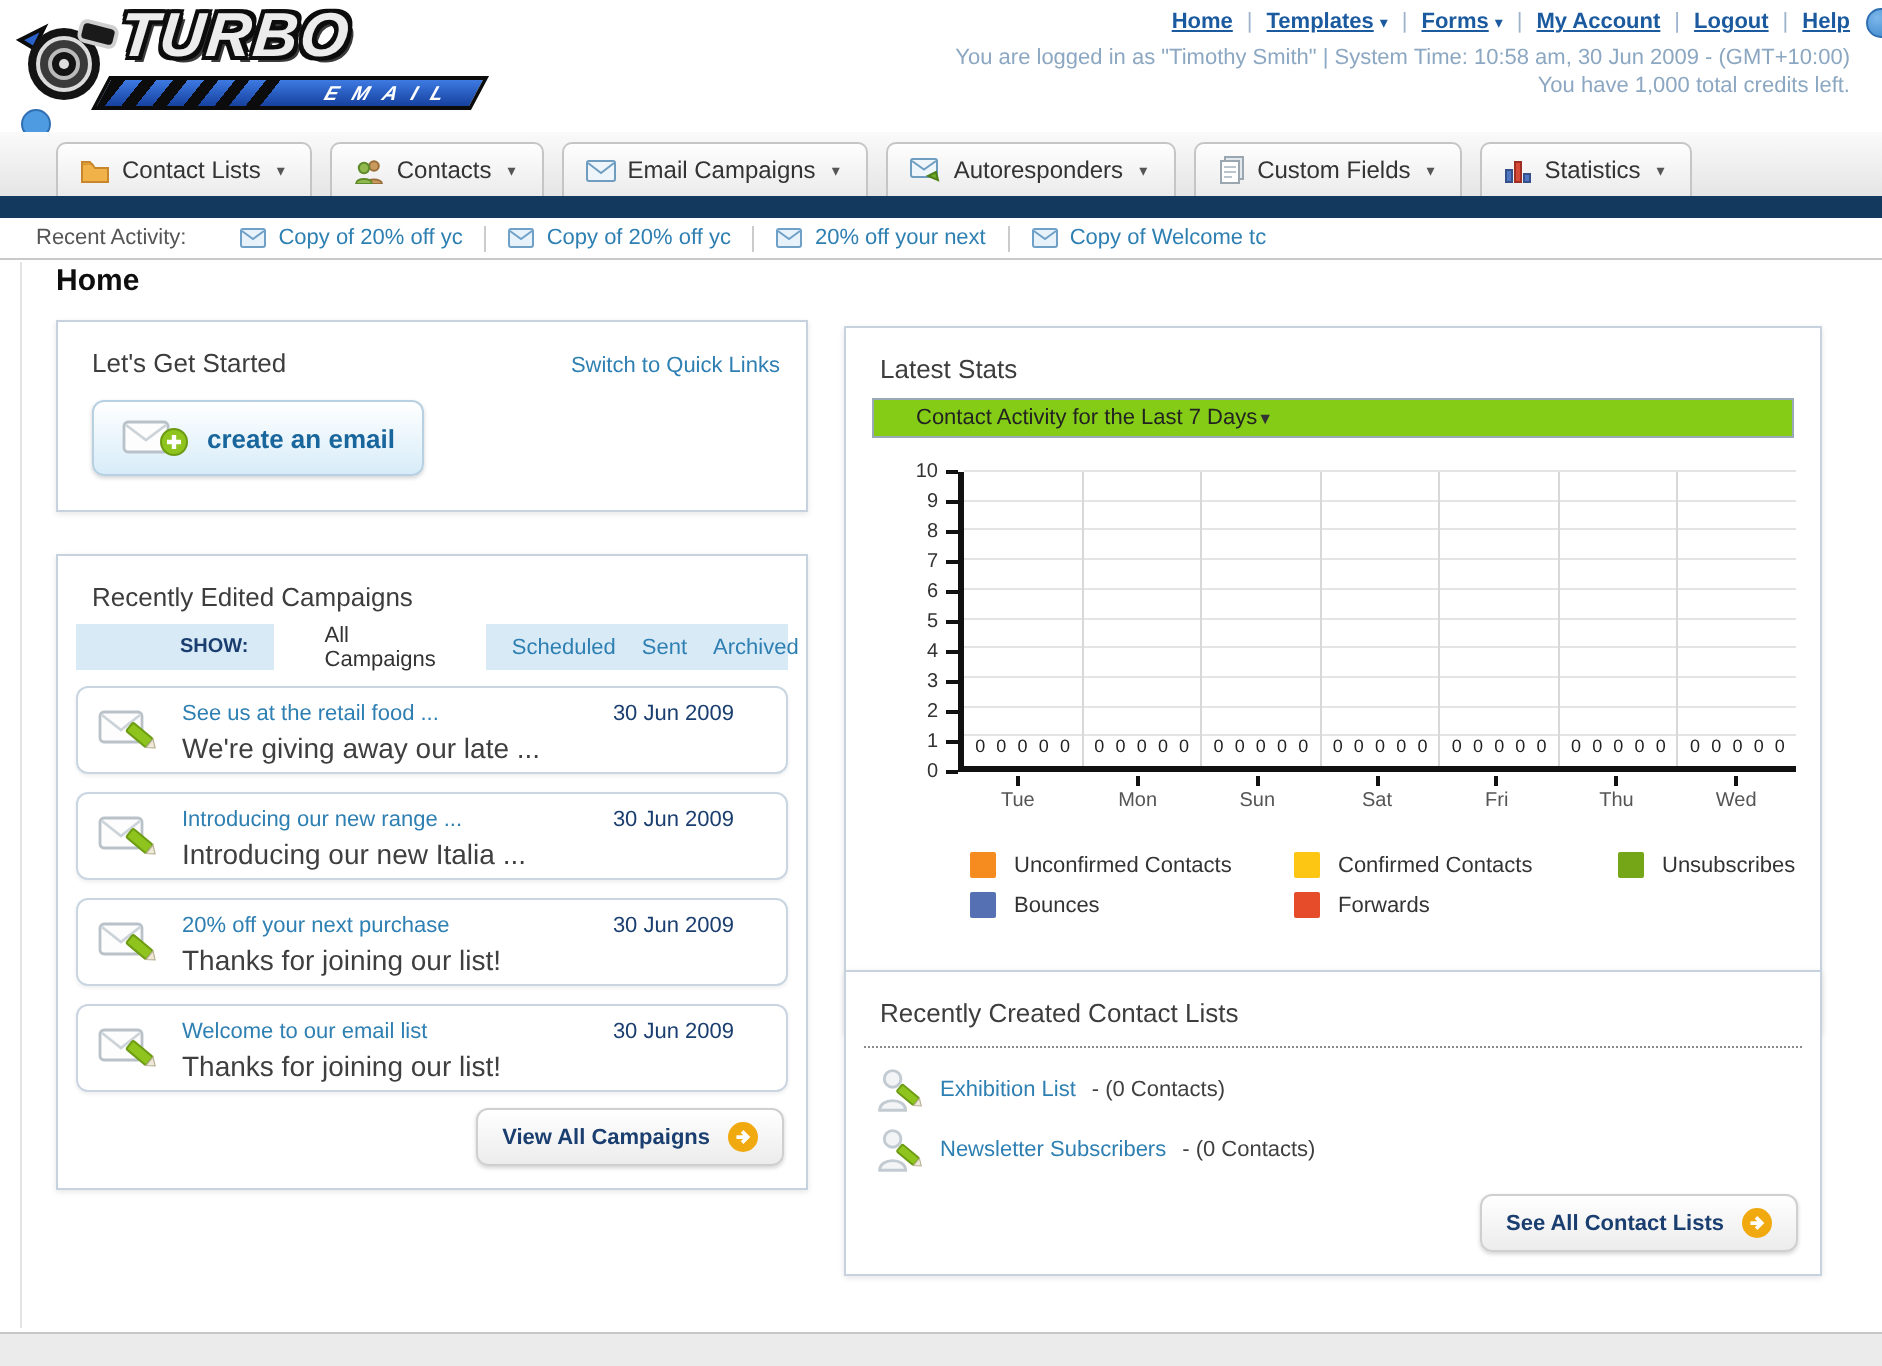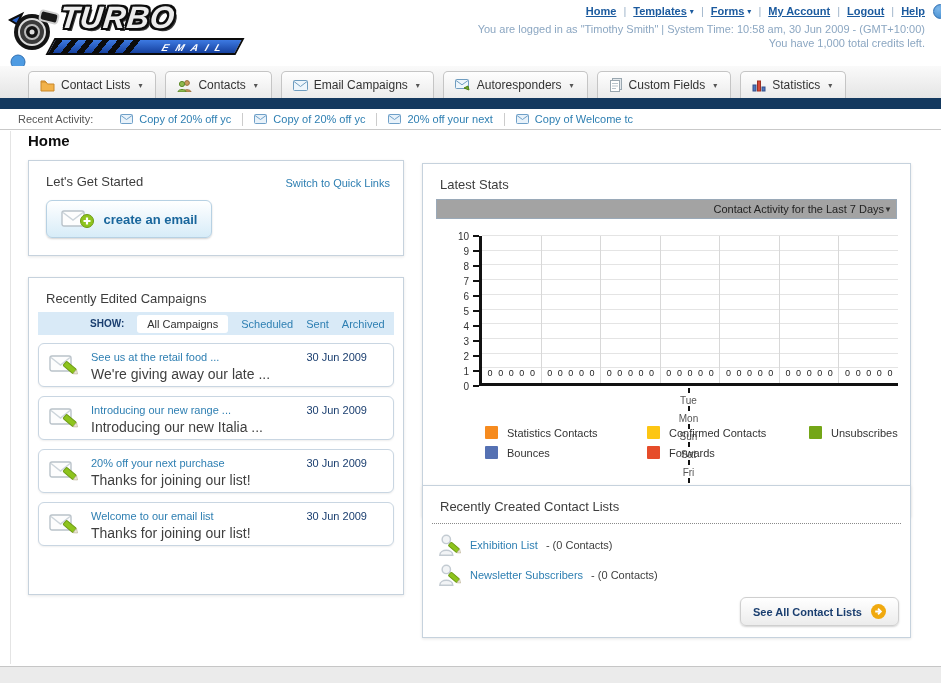--- a/index.html
+++ b/index.html
@@ -62,52 +62,52 @@
   .big-btn { width:166px; height:38px; display:flex; align-items:center; justify-content:center; gap:9px;
     background:linear-gradient(#ffffff,#d7ecf8); border:1px solid #b7d1e3; border-radius:6px;
     box-shadow:0 1px 2px rgba(0,0,0,.18); font-size:13px; font-weight:bold; color:#19669c; cursor:pointer; }
 
   
   #campaigns { left:28px; top:277px; width:376px; height:318px; }
   .showbar { position:absolute; left:9px; right:9px; top:34px; height:23px; background:#d9eaf7;
     display:flex; align-items:center; padding:0 8px; gap:13px; font-size:11px; }
   .show-label { font-size:10px; font-weight:bold; color:#1a3e6f;margin-left:44px; }
   .filter { color:#2e7fb2; cursor:pointer; }
-  .filter.active { background:#fff; color:#333; padding:3px 10px; border-radius:3px; }
+  .filter.active { background:#fff; color:#333; padding:3px 25px; border-radius:3px; }
   .rows { position:absolute; left:9px; right:9px; top:65px; }
   .crow { position:relative; height:44px; margin-bottom:9px; border:1px solid #c9d6e2; border-radius:6px;
     background:#fff; box-shadow:0 1px 2px rgba(0,0,0,.07); cursor:pointer; }
   .crow-icon { position:absolute; left:10px; top:9px; }
   .crow-title { position:absolute; left:52px; top:7px; font-size:11px; color:#2e7fb2; }
   .crow-sub { position:absolute; left:52px; top:22px; font-size:14px; color:#3f3f3f; }
   .crow-date { position:absolute; right:26px; top:7px; font-size:11px; color:#1a3e6f; }
   .small-btn { position:absolute; right:11px; bottom:11px; display:inline-flex; align-items:center; gap:9px;
     padding:6px 12px; background:linear-gradient(#ffffff,#ececec); border:1px solid #cfcfcf; border-radius:6px;
     box-shadow:0 1px 2px rgba(0,0,0,.18); font-size:11px; font-weight:bold; color:#1a3e6f; cursor:pointer; }
 
   
   #stats { left:422px; top:163px; width:489px; height:354px; }
   .select-box { position:absolute; left:13px; right:13px; top:35px; height:20px; border:1px solid #9aa9b8;
-    background:#a3a3a3; font-size:11px; color:#222; display:flex; align-items:center;
-    justify-content:flex-end; padding:0 4px; cursor:pointer; }
+    background:#84cc16; font-size:11px; color:#222; display:flex; align-items:center;
+    justify-content:flex-start; padding:0 21px; cursor:pointer; }
   .select-caret { font-size:8px; color:#333; }
 
   .chart { position:absolute; left:26px; right:12px; top:72px; height:178px; }
   .y-axis { position:absolute; left:0; top:0; bottom:28px; width:30px; }
   .ylab { position:absolute; right:10px; transform:translateY(50%); font-size:10px; color:#333; }
   .ytick { position:absolute; right:0; width:6px; height:2px; background:#111; transform:translateY(1px); }
   .plot { position:absolute; left:30px; right:0; top:0; bottom:28px;
     border-left:3px solid #111; border-bottom:3px solid #111; }
   .gridline { position:absolute; left:0; right:0; height:1px; background:#e4e4e4; }
   .groups { position:absolute; inset:0; display:flex; }
   .group { flex:1; position:relative; border-right:1px solid #d8d8d8; }
   .group:last-child { border-right:none; }
   .zeros { position:absolute; bottom:5px; left:0; right:0; display:flex; justify-content:space-evenly;
     font-size:9px; color:#222; }
-  .x-labels { position:absolute; left:30px; right:0; bottom:0; height:26px; display:flex;flex-direction:column; }
+  .x-labels { position:absolute; left:30px; right:0; bottom:0; height:26px; display:flex; }
   .xlab { flex:1; text-align:center; font-size:10px; color:#555; }
   .xtick { width:2px; height:5px; background:#111; margin:0 auto 2px; }
 
   .legend { position:absolute; left:62px; top:262px; display:grid;
     grid-template-columns:162px 162px auto; row-gap:7px; font-size:11px; color:#333; }
   .legend-item { display:flex; align-items:center; gap:9px; }
   .swatch { width:13px; height:13px; display:inline-block; border-radius:1px; }
 
   
   #contact-lists { left:422px; top:485px; width:489px; height:153px; }
@@ -330,20 +330,27 @@
             <path d="M2 4.5 L11.5 12 L21 4.5" fill="none" stroke="#ccd4da" stroke-width="1.4"></path>
             <g transform="rotate(40 21 15)">
               <rect x="14" y="12" width="13" height="5.5" rx="1" fill="#8ec41d" stroke="#6d9b13"></rect>
               <path d="M27 12 l3.6 2.7 -3.6 2.8 Z" fill="#efe9d8" stroke="#b9b194" stroke-width="0.6"></path>
             </g>
           </svg>
         <span class="crow-title">Welcome to our email list</span>
         <span class="crow-sub">Thanks for joining our list!</span>
         <span class="crow-date">30 Jun 2009</span>
       </div>
+    </div>
+    <div class="small-btn">
+      <span>View All Campaigns</span>
+      <svg width="15" height="15" viewBox="0 0 16 16">
+          <circle cx="8" cy="8" r="8" fill="#f0a90f"></circle>
+          <path d="M4.5 8 h5.5 M7.5 5 l3 3 -3 3" stroke="#fff" stroke-width="2" fill="none"></path>
+        </svg>
     </div>
   </div>
 
   <div class="panel" id="stats">
     <div class="panel-title">Latest Stats</div>
     <div class="select-box">
       <span>Contact Activity for the Last 7 Days</span>
       <span class="select-caret">▼</span>
     </div>
     <div class="chart">
@@ -475,21 +482,21 @@
           </div>
           <div class="xlab">
             <div class="xtick"></div>
             <div>Wed</div>
           </div>
         </div>
     </div>
     <div class="legend" id="legend">
         <div class="legend-item">
           <span class="swatch" style="background: rgb(246, 139, 31);"></span>
-          <span>Statistics Contacts</span>
+          <span>Unconfirmed Contacts</span>
         </div>
         <div class="legend-item">
           <span class="swatch" style="background: rgb(253, 198, 19);"></span>
           <span>Confirmed Contacts</span>
         </div>
         <div class="legend-item">
           <span class="swatch" style="background: rgb(116, 166, 23);"></span>
           <span>Unsubscribes</span>
         </div>
         <div class="legend-item">

